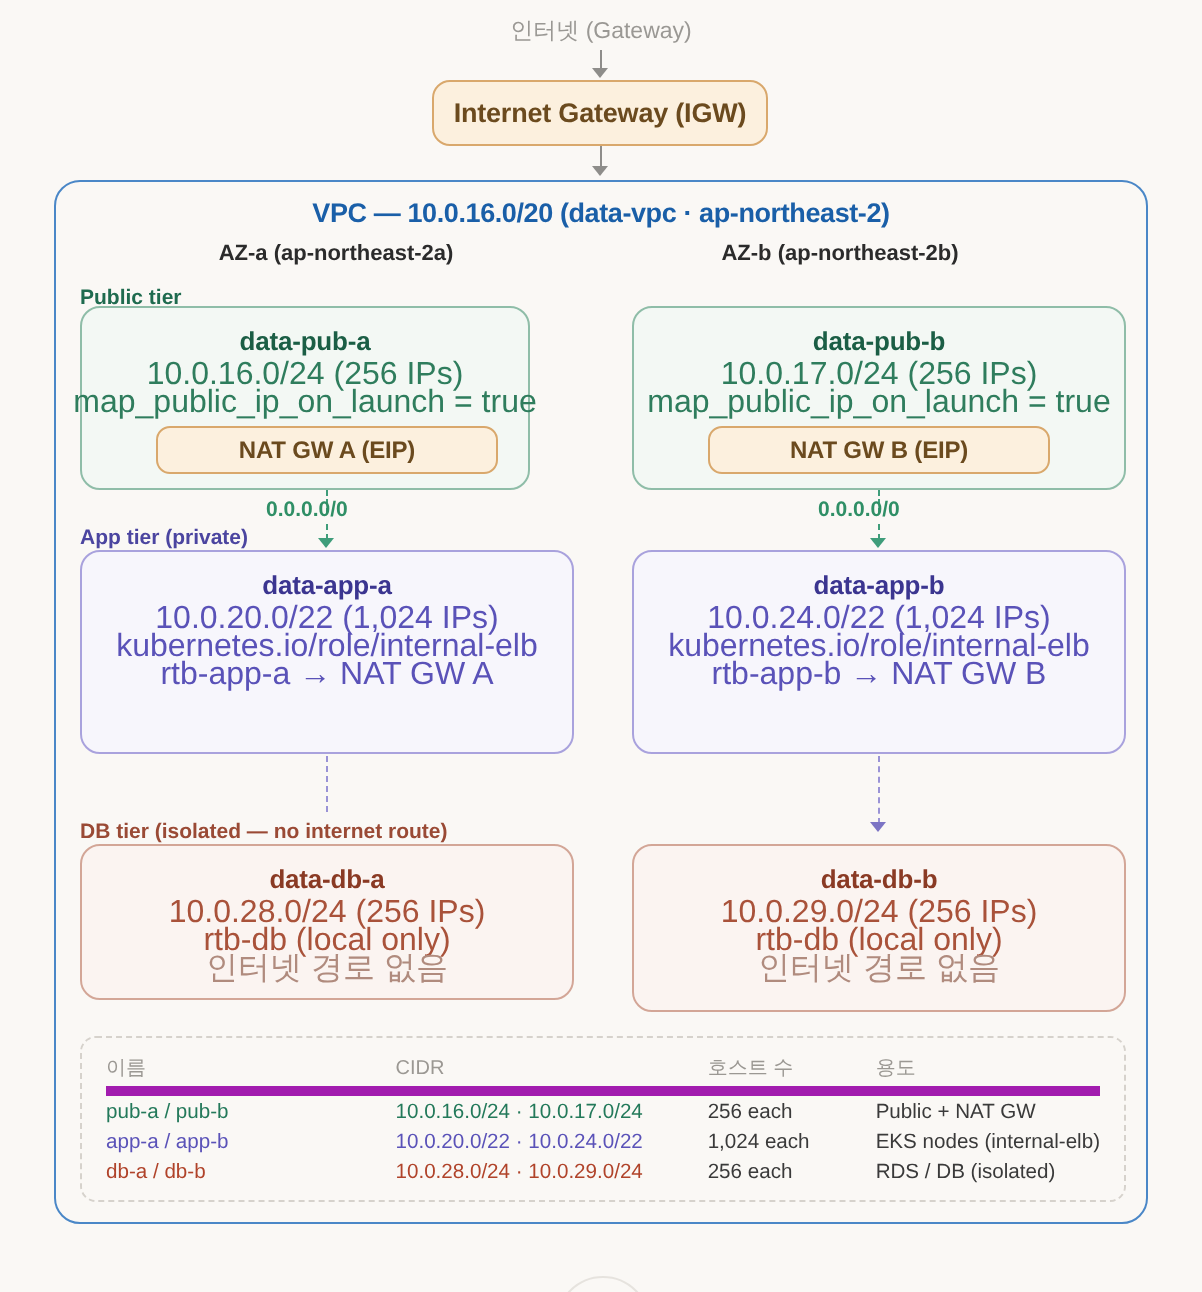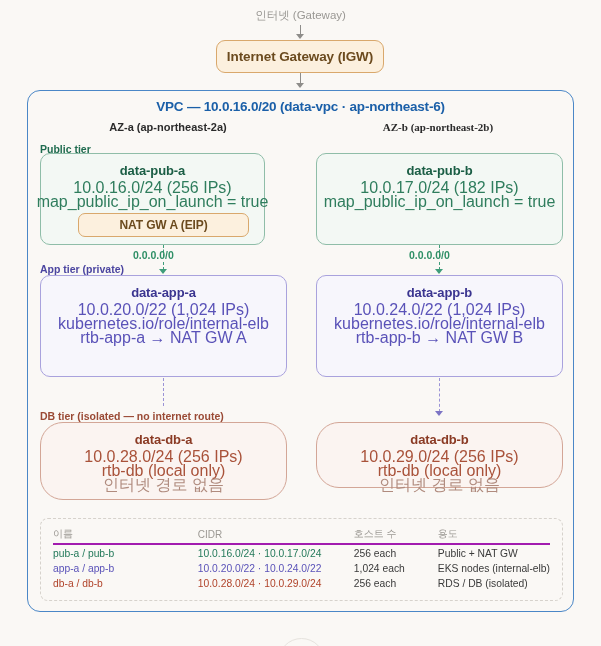--- a/index.html
+++ b/index.html
@@ -108,21 +108,21 @@
   .az-label {
     position: absolute;
     top: 121px;
     font-size: 11px;
     font-weight: bold;
     color: #2b2b2b;
     text-align: center;
     white-space: nowrap;
   }
   .az-a { left: 40px; width: 256px; }
-  .az-b { left: 310px; width: 256px; font-family: Liberation Serif, serif; }
+  .az-b { left: 292px; width: 256px; }
 
   
   .tier-label {
     position: absolute;
     left: 40px;
     font-size: 10.5px;
     font-weight: bold;
     white-space: nowrap;
   }
   .tier-public { top: 143px; color: #1f6b4f; }
@@ -163,33 +163,32 @@
   .subnet.app {
     border-color: #a9a2dd;
     background: #f7f6fc;
   }
   .subnet.app .sname { color: #3b3590; }
   .subnet.app .sline { color: #5a52b8; }
 
   .subnet.db {
     border-color: #d3a697;
     background: #fbf4f1;
-    border-radius: 23px;
   }
   .subnet.db .sname { color: #8a3a24; }
   .subnet.db .sline { color: #a9523a; }
   .subnet.db .sline.muted { color: #b08b7e; }
 
   
   .pub-a { left: 40px;  top: 153px; width: 225px; height: 92px; }
   .pub-b { left: 316px; top: 153px; width: 247px; height: 92px; }
   .app-a { left: 40px;  top: 275px; width: 247px; height: 102px; }
   .app-b { left: 316px; top: 275px; width: 247px; height: 102px; }
   .db-a  { left: 40px;  top: 422px; width: 247px; height: 78px; }
-  .db-b  { left: 316px; top: 422px; width: 247px; height: 66px; }
+  .db-b  { left: 316px; top: 422px; width: 247px; height: 84px; }
 
   
   .natgw {
     position: absolute;
     box-sizing: border-box;
     height: 24px;
     border: 1.3px solid #d9a86c;
     background: #fcf0de;
     border-radius: 7px;
     display: flex;
@@ -225,21 +224,21 @@
   table.sumtable {
     border-collapse: collapse;
     width: 100%;
     font-size: 10.3px;
   }
   table.sumtable th {
     text-align: left;
     font-weight: normal;
     color: #9b9893;
     padding: 1px 0 2px 0;
-    border-bottom: 2px solid #a21caf;
+    border-bottom: 5px solid #a21caf;
     font-size: 10px;
   }
   table.sumtable td {
     padding: 2.5px 0 1.5px 0;
     white-space: nowrap;
   }
   .col-name { width: 160px; }
   .col-cidr { width: 162px; }
   .col-hosts { width: 90px; }
   .col-use { width: auto; }
@@ -269,40 +268,41 @@
 
   <div class="vline solid-grey" style="left:300px; top:25px; height:12px;"></div>
   <div class="arrow grey" style="left:295.8px; top:34px;"></div>
 
   <div class="igw-box">Internet Gateway (IGW)</div>
 
   <div class="vline solid-grey" style="left:300px; top:73px; height:12px;"></div>
   <div class="arrow grey" style="left:295.8px; top:83px;"></div>
 
   <div class="vpc-box"></div>
-  <div class="vpc-title">VPC — 10.0.16.0/20 (data-vpc · ap-northeast-6)</div>
+  <div class="vpc-title">VPC — 10.0.16.0/20 (data-vpc · ap-northeast-2)</div>
   <div class="az-label az-a">AZ-a (ap-northeast-2a)</div>
   <div class="az-label az-b">AZ-b (ap-northeast-2b)</div>
 
   <div class="tier-label tier-public">Public tier</div>
   <div class="tier-label tier-app">App tier (private)</div>
   <div class="tier-label tier-db">DB tier (isolated — no internet route)</div>
 
   <div class="subnet pub pub-a">
     <div class="sname">data-pub-a</div>
     <div class="sline">10.0.16.0/24 (256 IPs)</div>
     <div class="sline">map_public_ip_on_launch = true</div>
   </div>
   <div class="natgw nat-a">NAT GW A (EIP)</div>
 
   <div class="subnet pub pub-b">
     <div class="sname">data-pub-b</div>
-    <div class="sline">10.0.17.0/24 (182 IPs)</div>
+    <div class="sline">10.0.17.0/24 (256 IPs)</div>
     <div class="sline">map_public_ip_on_launch = true</div>
   </div>
+  <div class="natgw nat-b">NAT GW B (EIP)</div>
 
   <div class="vline dash-green" style="left:163px; top:245px; height:12px;"></div>
   <div class="edge-label" style="left:133px; top:249px;">0.0.0.0/0</div>
   <div class="vline dash-green" style="left:163px; top:262px; height:8px;"></div>
   <div class="arrow green" style="left:158.8px; top:269px;"></div>
 
   <div class="vline dash-green" style="left:439px; top:245px; height:12px;"></div>
   <div class="edge-label" style="left:409px; top:249px;">0.0.0.0/0</div>
   <div class="vline dash-green" style="left:439px; top:262px; height:8px;"></div>
   <div class="arrow green" style="left:434.8px; top:269px;"></div>

